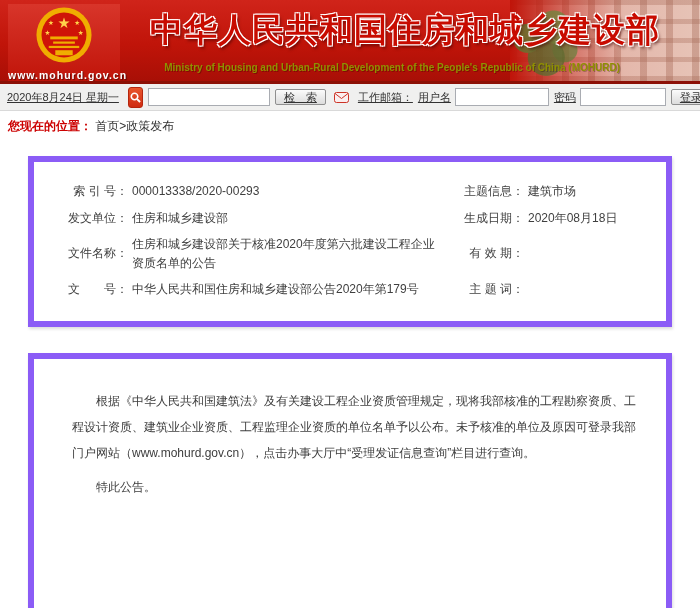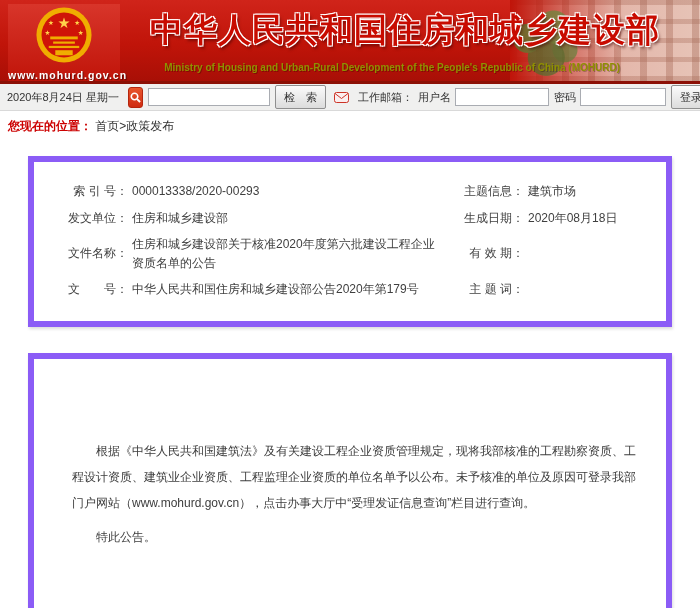--- a/index.html
+++ b/index.html
@@ -29,28 +29,28 @@
   .site-url { color:#fff; font-size:10.5px; font-weight:bold; letter-spacing:1px;
     text-shadow:1px 1px 1px rgba(0,0,0,.5); margin-top:5px; }
   .head-center { position:absolute; left:126px; top:8px; width:470px; text-align:right; z-index:2;margin-left:24px; }
   .site-title { font-size:33px; font-weight:bold; color:#c80b00; letter-spacing:1px; white-space:nowrap;
     text-shadow:-1px -1px 0 #fff, 1px -1px 0 #fff, -1px 1px 0 #fff, 1px 1px 0 #fff, 2px 3px 3px rgba(60,0,0,.55); }
   .site-subtitle { margin-top:9px; font-size:10px; font-weight:bold; color:#8f9000;
     text-shadow:1px 1px 0 rgba(0,0,0,.25); white-space:nowrap; }
 
   
   .toolbar { display:flex; align-items:center; height:27px; padding:0 7px;
-    background:#f0f0ef; border-bottom:1px solid #d9d9d9; font-size:11px; color:#333; }
+    background:#f0f0ef; border-bottom:1px solid #d9d9d9; font-size:11px; color:#333;text-decoration:underline; }
   .tb-date { margin-right:9px; white-space:nowrap; }
   .search-icon-box { width:21px; height:21px; background:linear-gradient(180deg,#e8542b,#cf2c12);
     border:1px solid #b5260e; border-radius:3px; display:flex; align-items:center; justify-content:center;
     margin-right:5px; cursor:pointer; }
   input { border:1px solid #a9acb2; background:#fff; height:18px; font-size:11px; padding:0 3px; }
   .search-input { width:122px; }
-  .btn { height:24px; font-size:11px; color:#333; background:linear-gradient(180deg,#fbfbfb,#dcdcdc);
+  .btn { height:16px; font-size:11px; color:#333; background:linear-gradient(180deg,#fbfbfb,#dcdcdc);
     border:1px solid #8f8f8f; border-radius:2px; padding:0 8px; margin-left:5px; cursor:pointer; white-space:nowrap; }
   .mail-icon { margin:0 4px 0 8px; display:flex; }
   .lbl { white-space:nowrap; margin-left:5px; }
   .user-input { width:94px; margin-left:4px; }
   .pass-input { width:86px; margin-left:4px; }
 
   
   .breadcrumb { padding:7px 8px 6px; font-size:12px; }
   .bc-label { color:#cc0000; font-weight:bold;text-align:right; }
   .bc-path { color:#333; cursor:pointer; }
@@ -61,21 +61,21 @@
   .info-box { margin-top:15px; padding:16px 12px 18px 8px; }
   .info-table { width:100%; border-collapse:collapse; font-size:12px; color:#3f3f3f; }
   .info-table td { padding:4px 0; line-height:1.55; vertical-align:middle; }
   .info-table .lab { width:86px; text-align:right; white-space:nowrap; }
   .info-table .val1 { width:316px; padding-left:4px; }
   .info-table .lab2 { width:80px; text-align:right; white-space:nowrap; }
   .info-table .val2 { padding-left:4px; }
 
   .article-box { margin-top:26px; padding:30px 22px 40px 38px; height:400px; }
   .art-title { text-align:center; font-size:17px; font-weight:bold; color:#1c1c1c; line-height:1.9; }
-  .para { margin-top:50px; font-size:12px; color:#3d3d3d; line-height:2.15; text-indent:2em; }
+  .para { font-size:12px; color:#3d3d3d; line-height:2.15; text-indent:2em; }
   .closing { margin-top:13px; font-size:12px; color:#3d3d3d; text-indent:2em; }
 </style>
 </head>
 <body>
 
 <div>
 
   <header class="masthead">
     <div class="building"></div>
     <div class="tree"></div>

